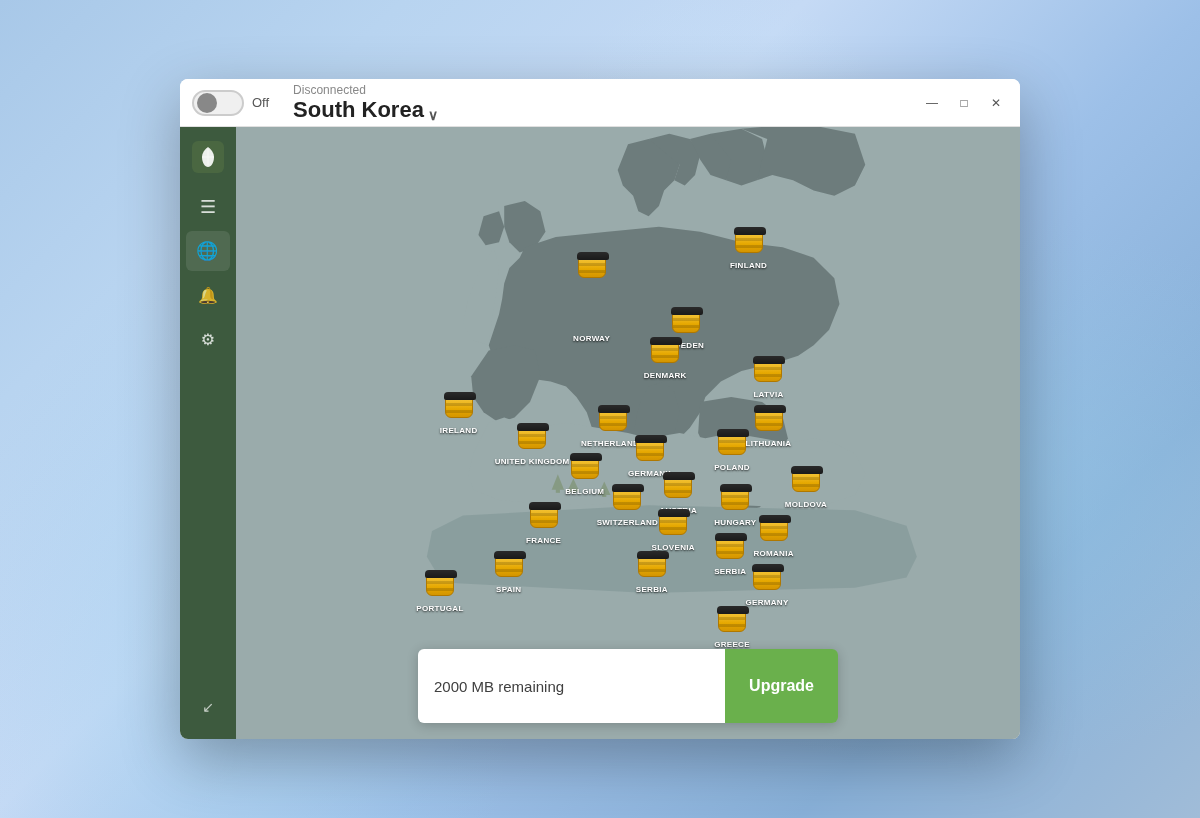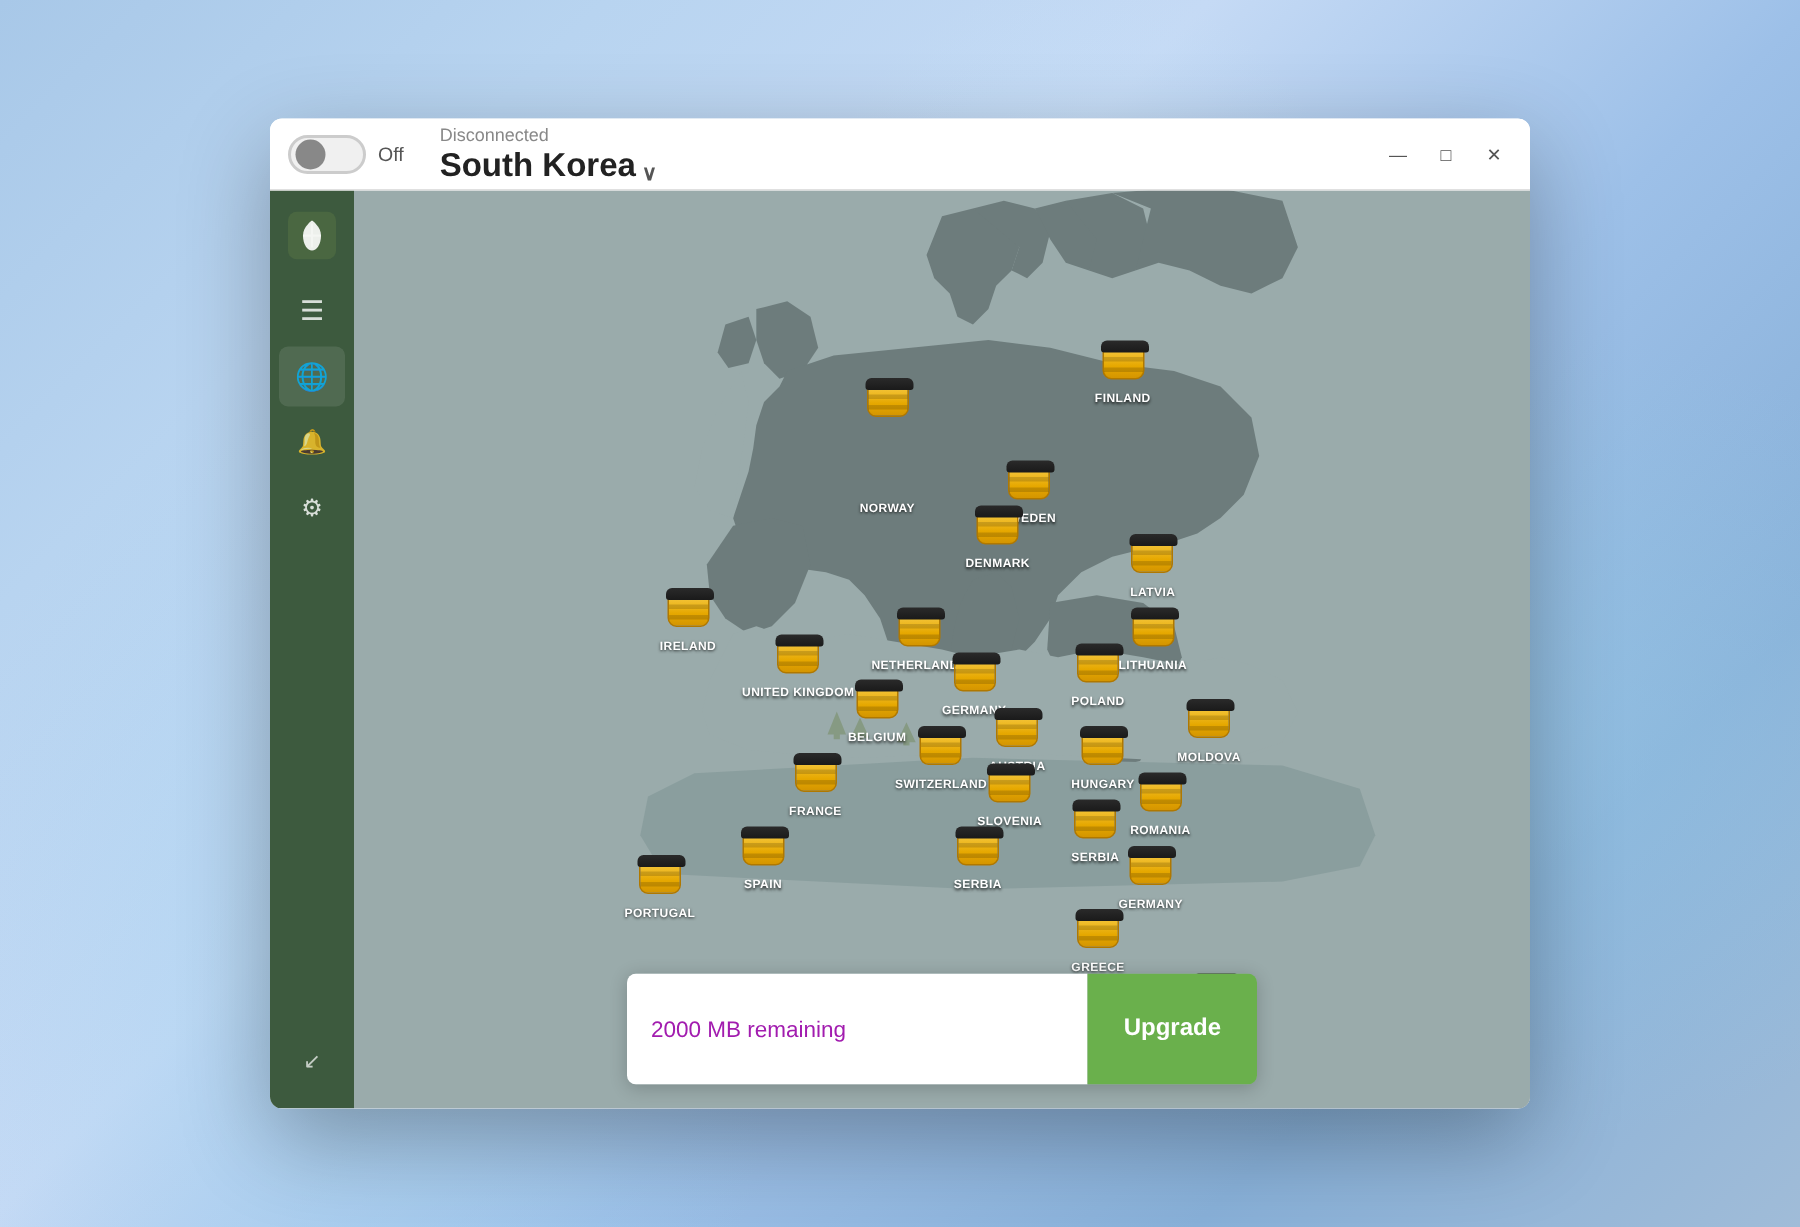--- a/index.html
+++ b/index.html
@@ -241,21 +241,21 @@
       overflow: hidden;
       box-shadow: 0 2px 12px rgba(0,0,0,0.2);
       width: 420px;
     }
     .mb-remaining {
       flex: 1;
       background: #fff;
       padding: 10px 16px;
       font-size: 15px;
       font-weight: 500;
-      color: #a21caf;
+      color: #404040;
       display: flex;
       align-items: center;
     }
     .upgrade-btn {
       background: #6ab04c;
       color: #fff;
       font-size: 16px;
       font-weight: 600;
       padding: 28px 24px;
       border: none;

